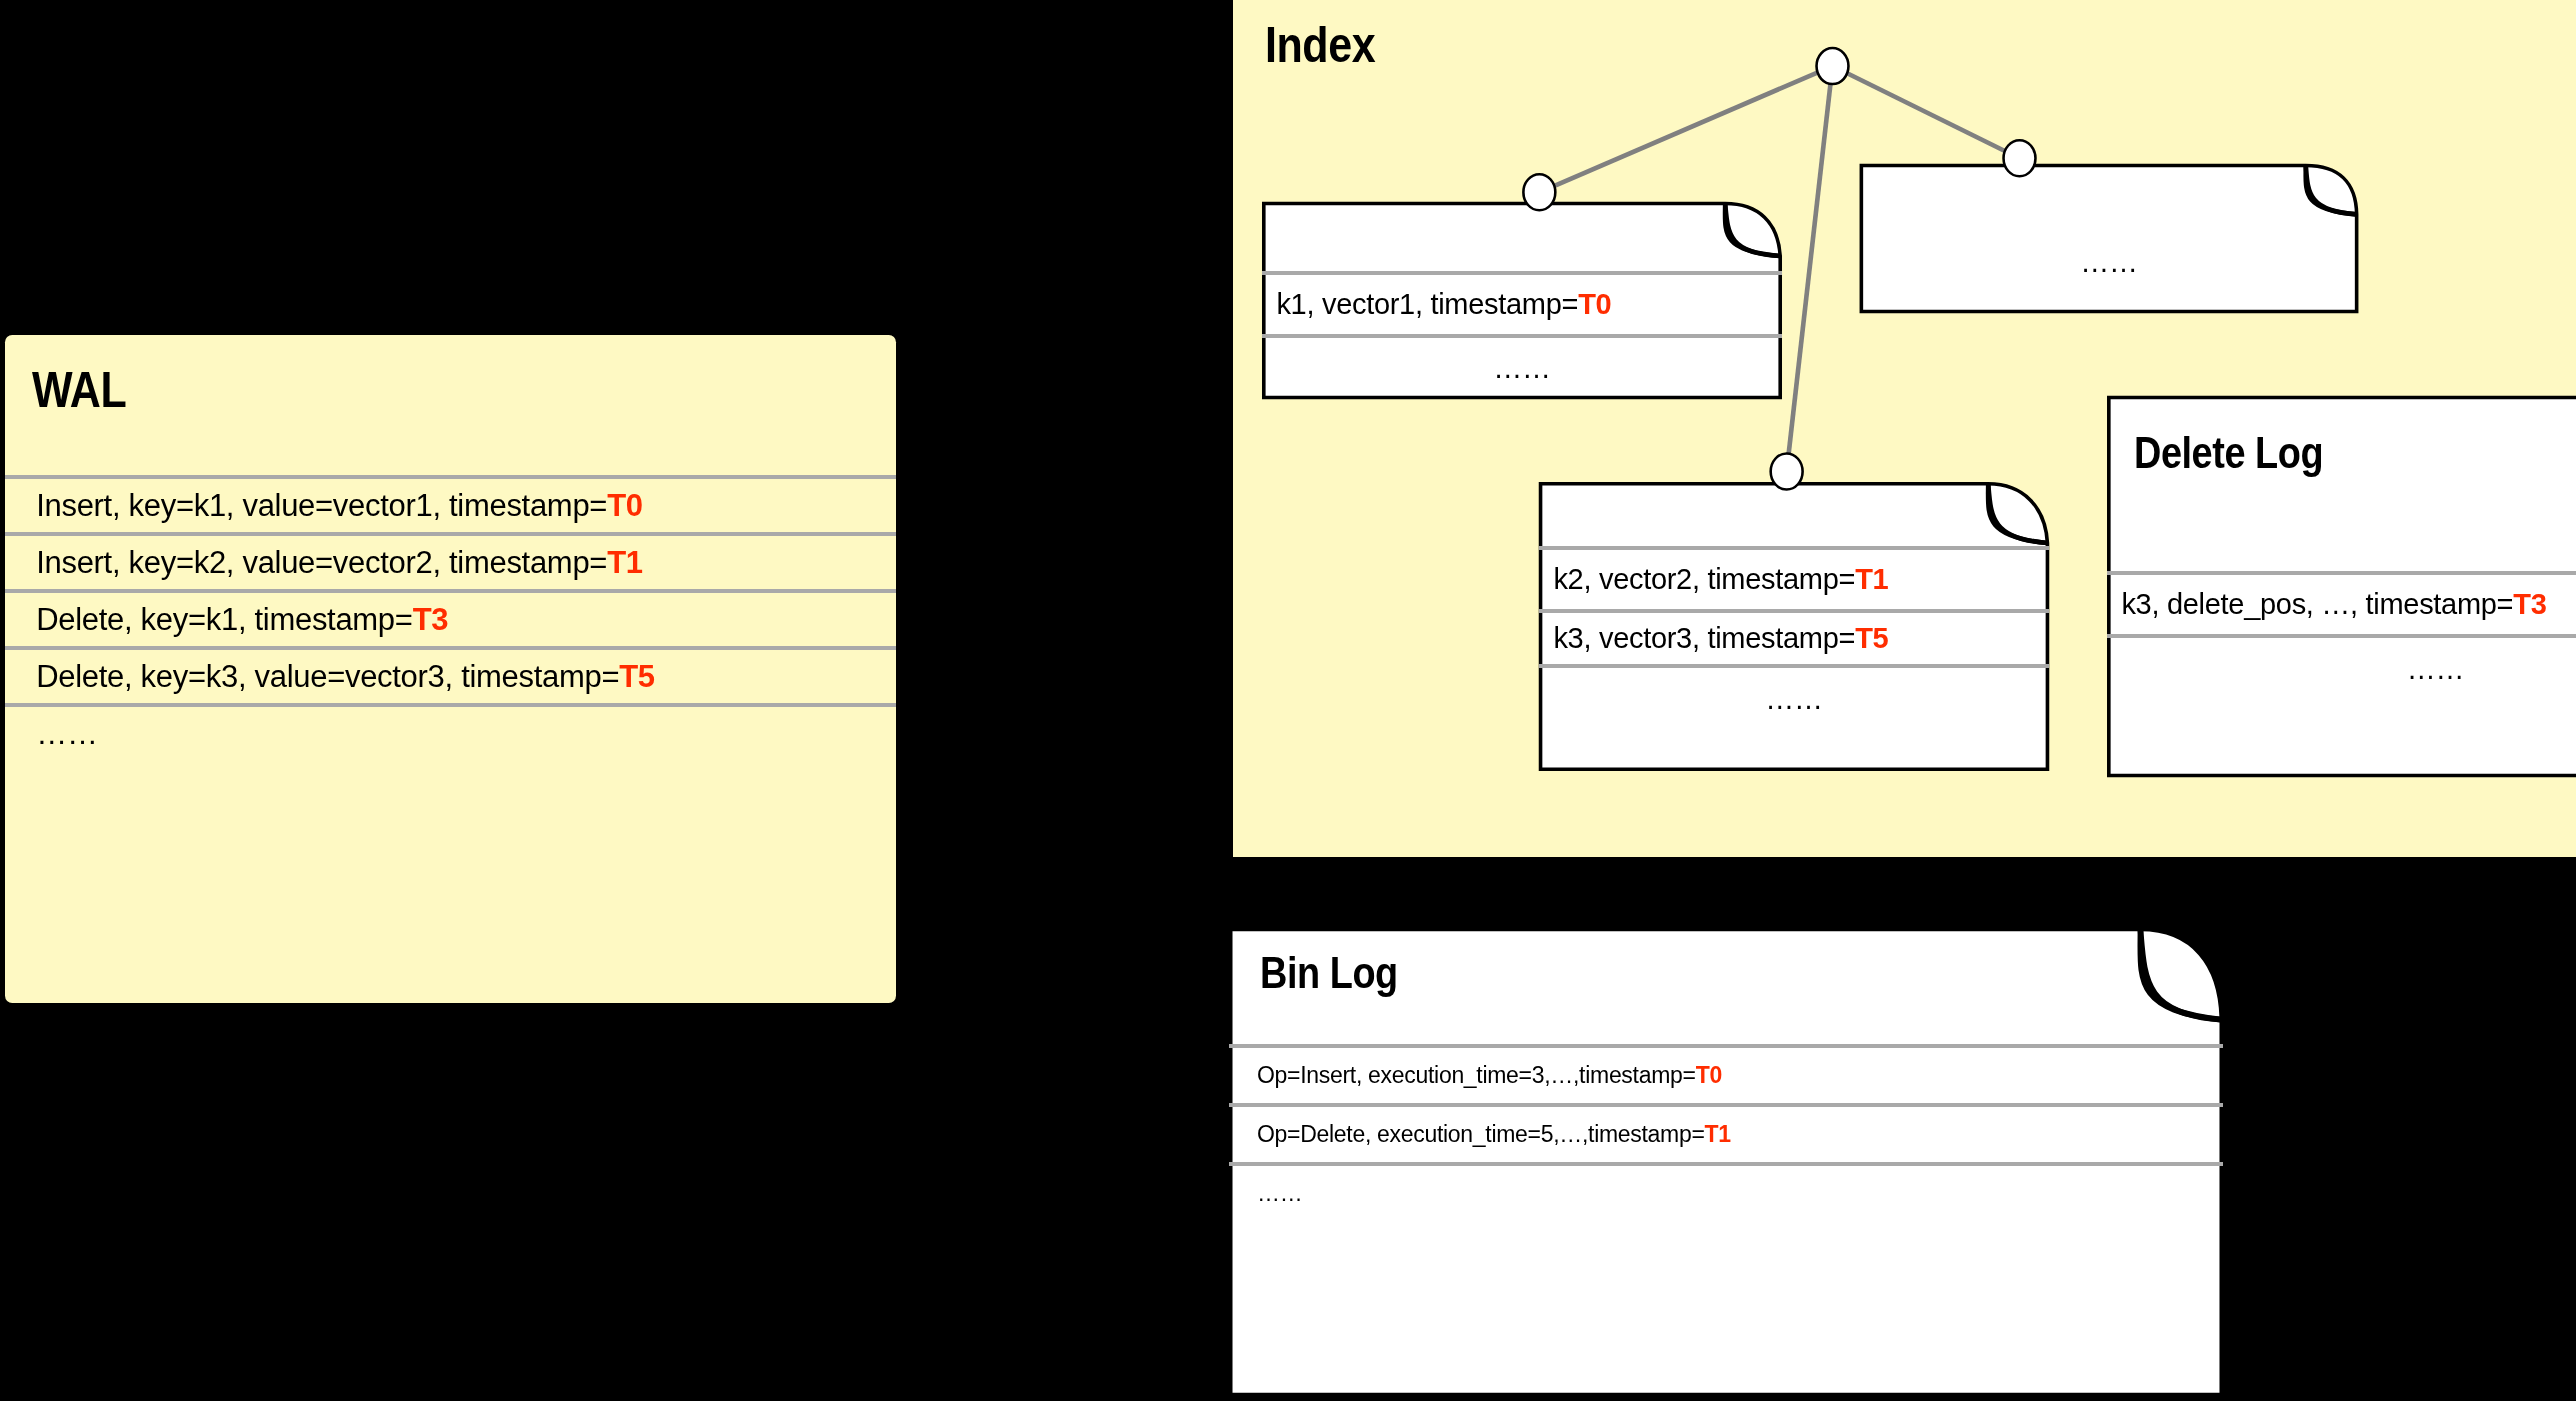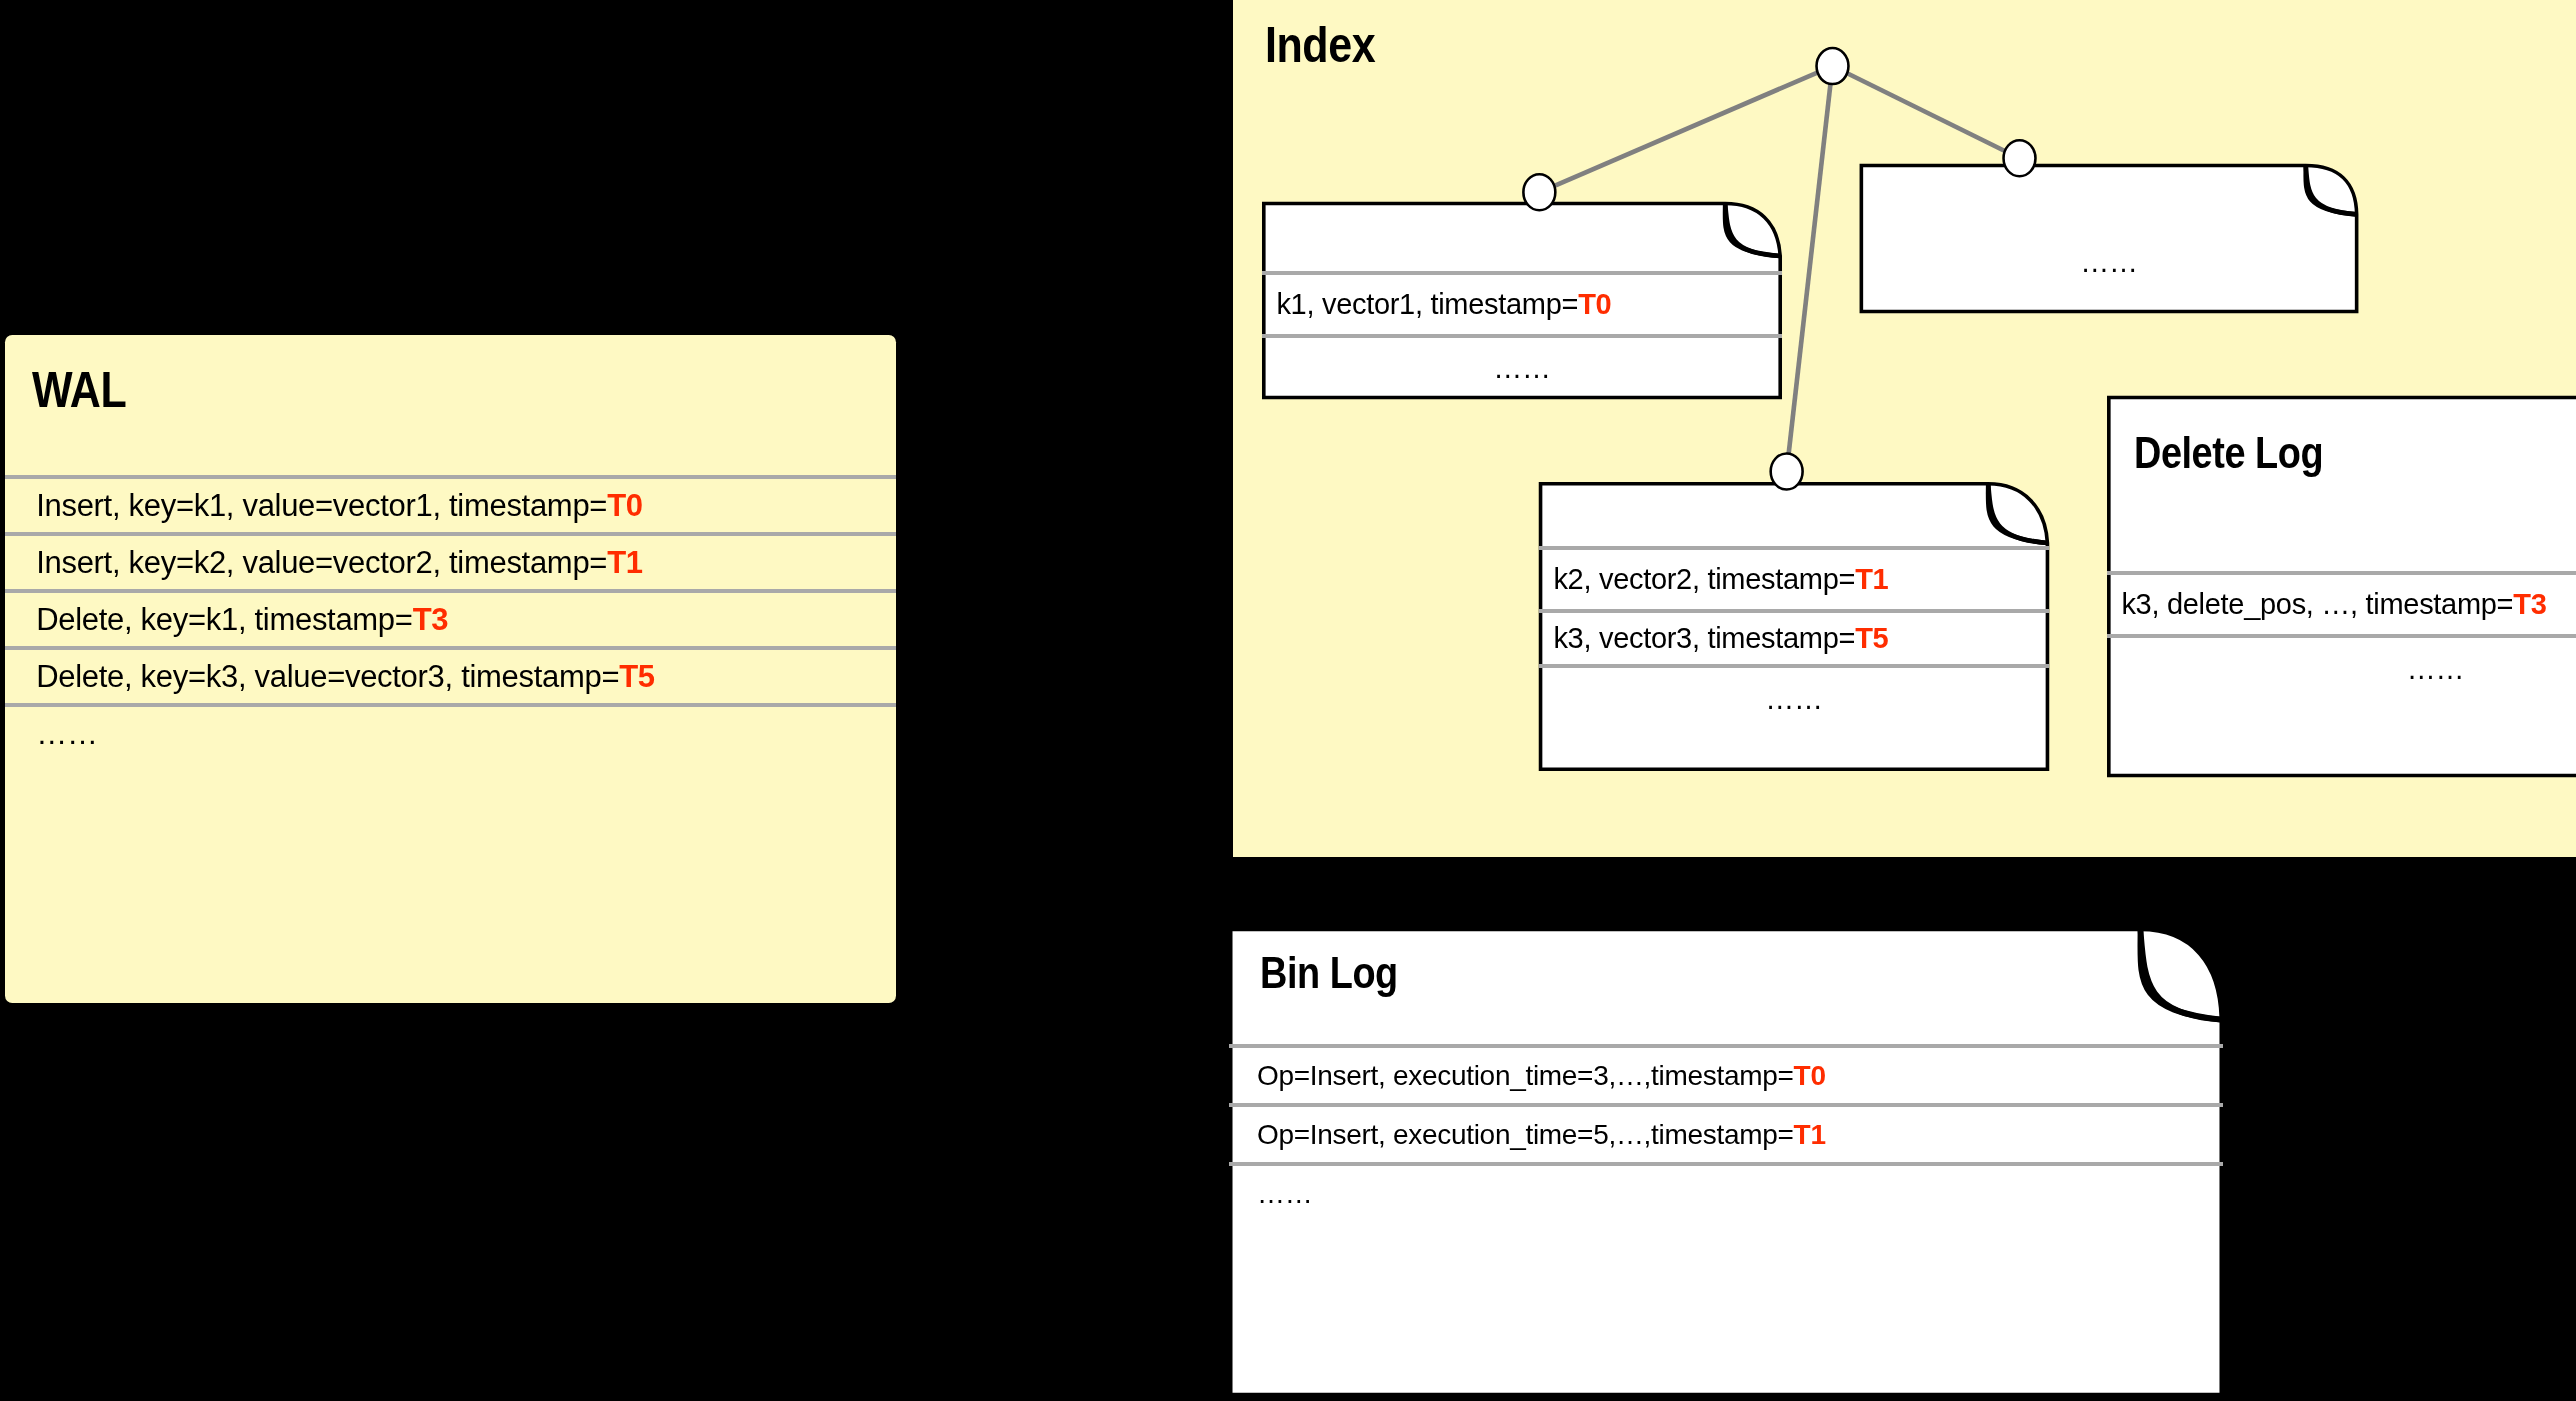--- a/index.html
+++ b/index.html
@@ -170,21 +170,21 @@
   }
   #binlog-title {
     left: 31px;
     top: 19.6px;
   }
   .binlog-row {
     height: 59px;
   }
   .binlog-row .rowtext {
     padding-left: 28px;
-    font-size: 28px;
+    font-size: 23px;
   }
 </style>
 </head>
 <body>
 
 <div id="stage">
 
   <div class="panel" id="wal-box">
     <div class="wal-rows">
 
@@ -296,21 +296,21 @@
       <path d="M3,3 H1770 C1870,3 1925,70 1927,178 L1927,906 H3 Z" fill="#ffffff" stroke="#000000" stroke-width="7"></path>
       <path d="M1770,3 C1778,100 1778,168 1927,178" fill="none" stroke="#000000" stroke-width="11"></path>
       <path d="M1770,3 C1770,100 1756,160 1927,178" fill="none" stroke="#000000" stroke-width="11"></path>
     </svg>
     <div class="doc-title" id="binlog-title">Bin Log</div>
     <div class="doc-body" style="top:116px;">
       <div class="doc-row binlog-row">
         <span class="rowtext"><span>Op=Insert, execution_time=3,…,timestamp=</span><span class="ts">T0</span></span>
       </div>
       <div class="doc-row binlog-row">
-        <span class="rowtext"><span>Op=Insert, execution_time=5,…,timestamp=</span><span class="ts">T1</span></span>
+        <span class="rowtext"><span>Op=Delete, execution_time=5,…,timestamp=</span><span class="ts">T1</span></span>
       </div>
       <div class="doc-row binlog-row">
         <span class="rowtext ellipsis">……</span>
       </div>
     </div>
   </div>
 
 </div>
 
 

